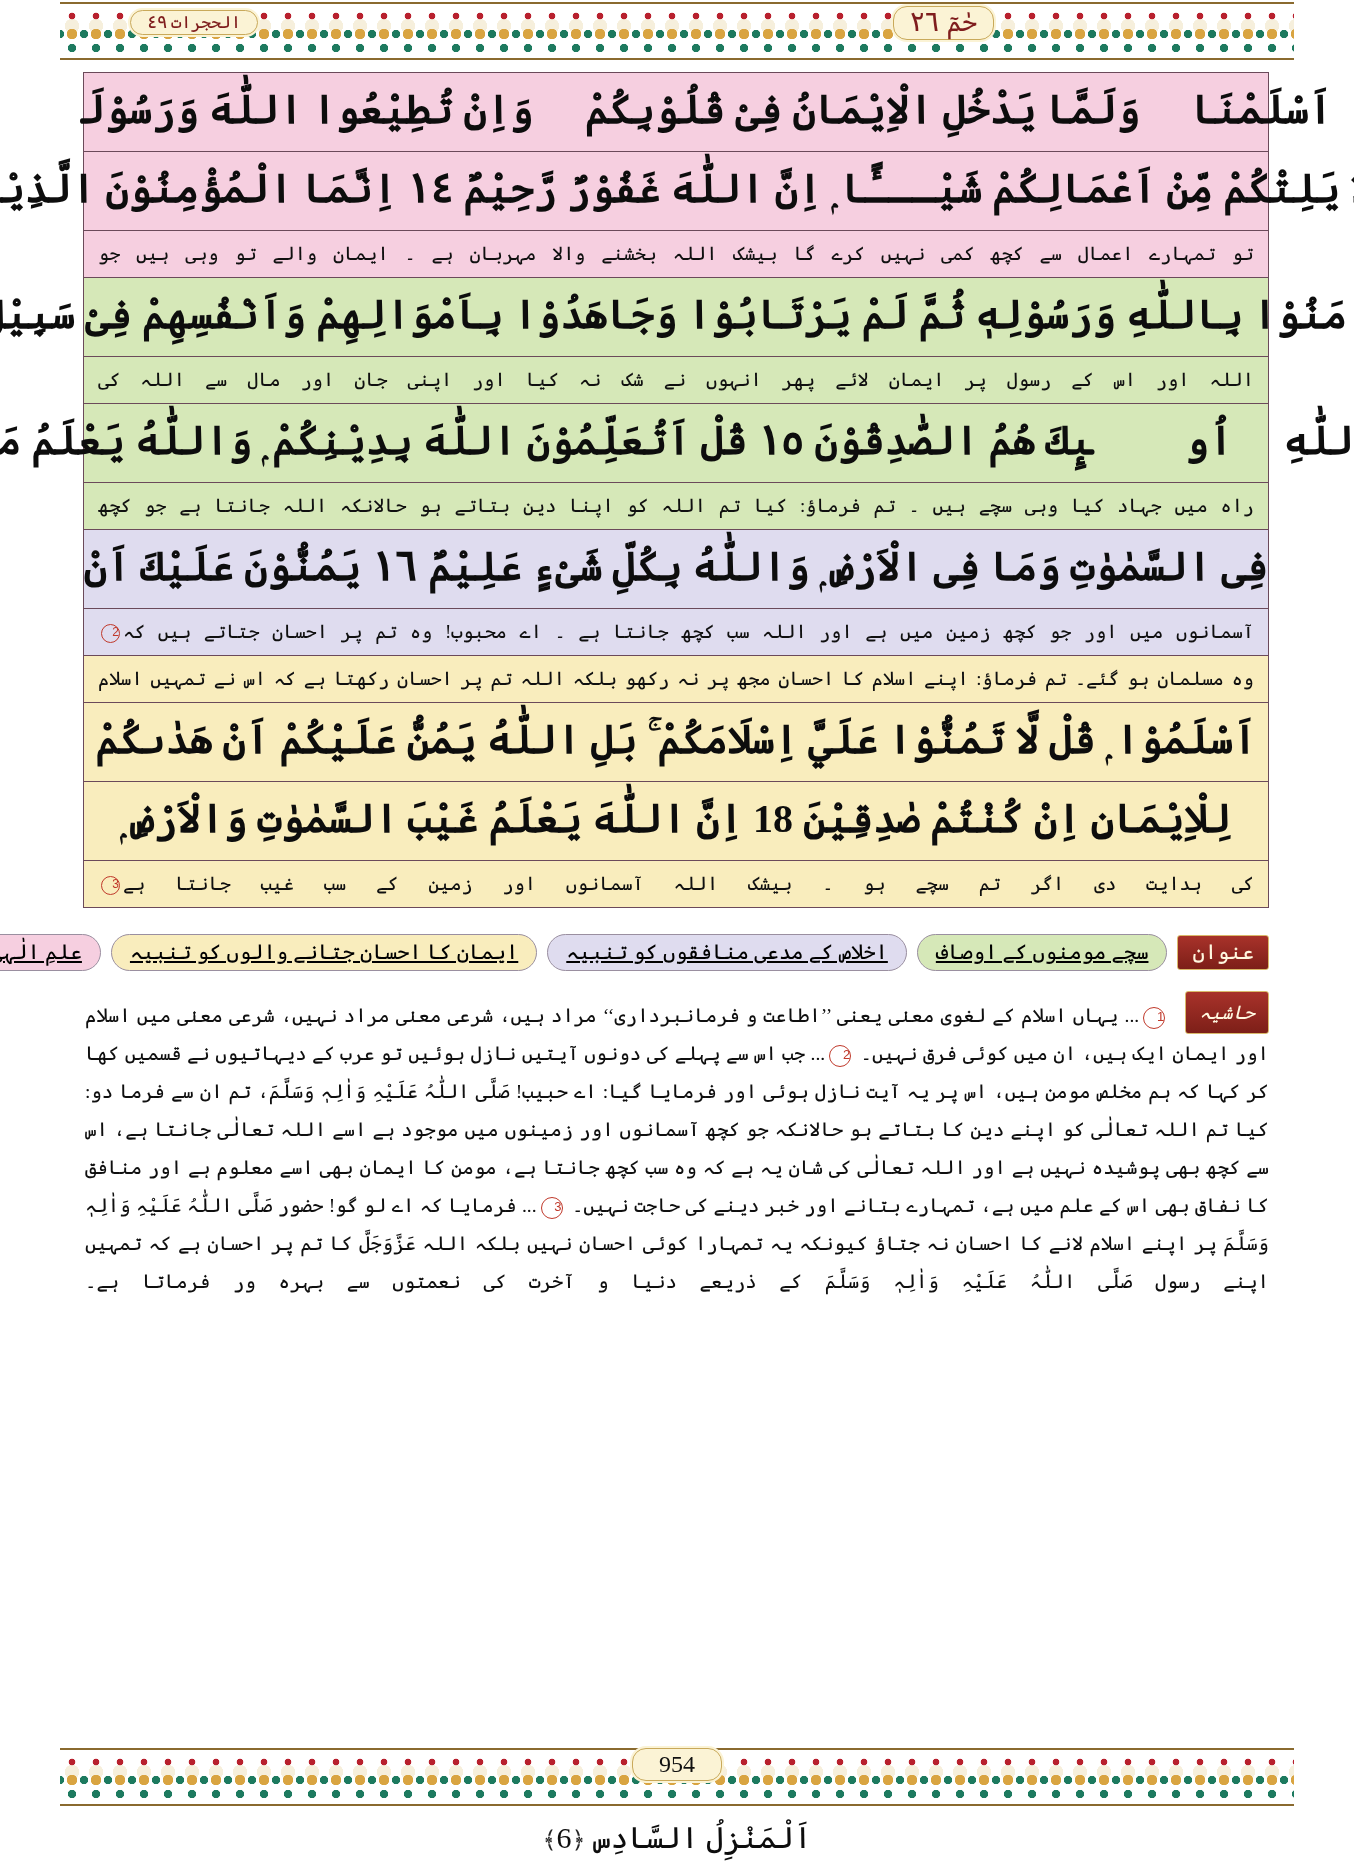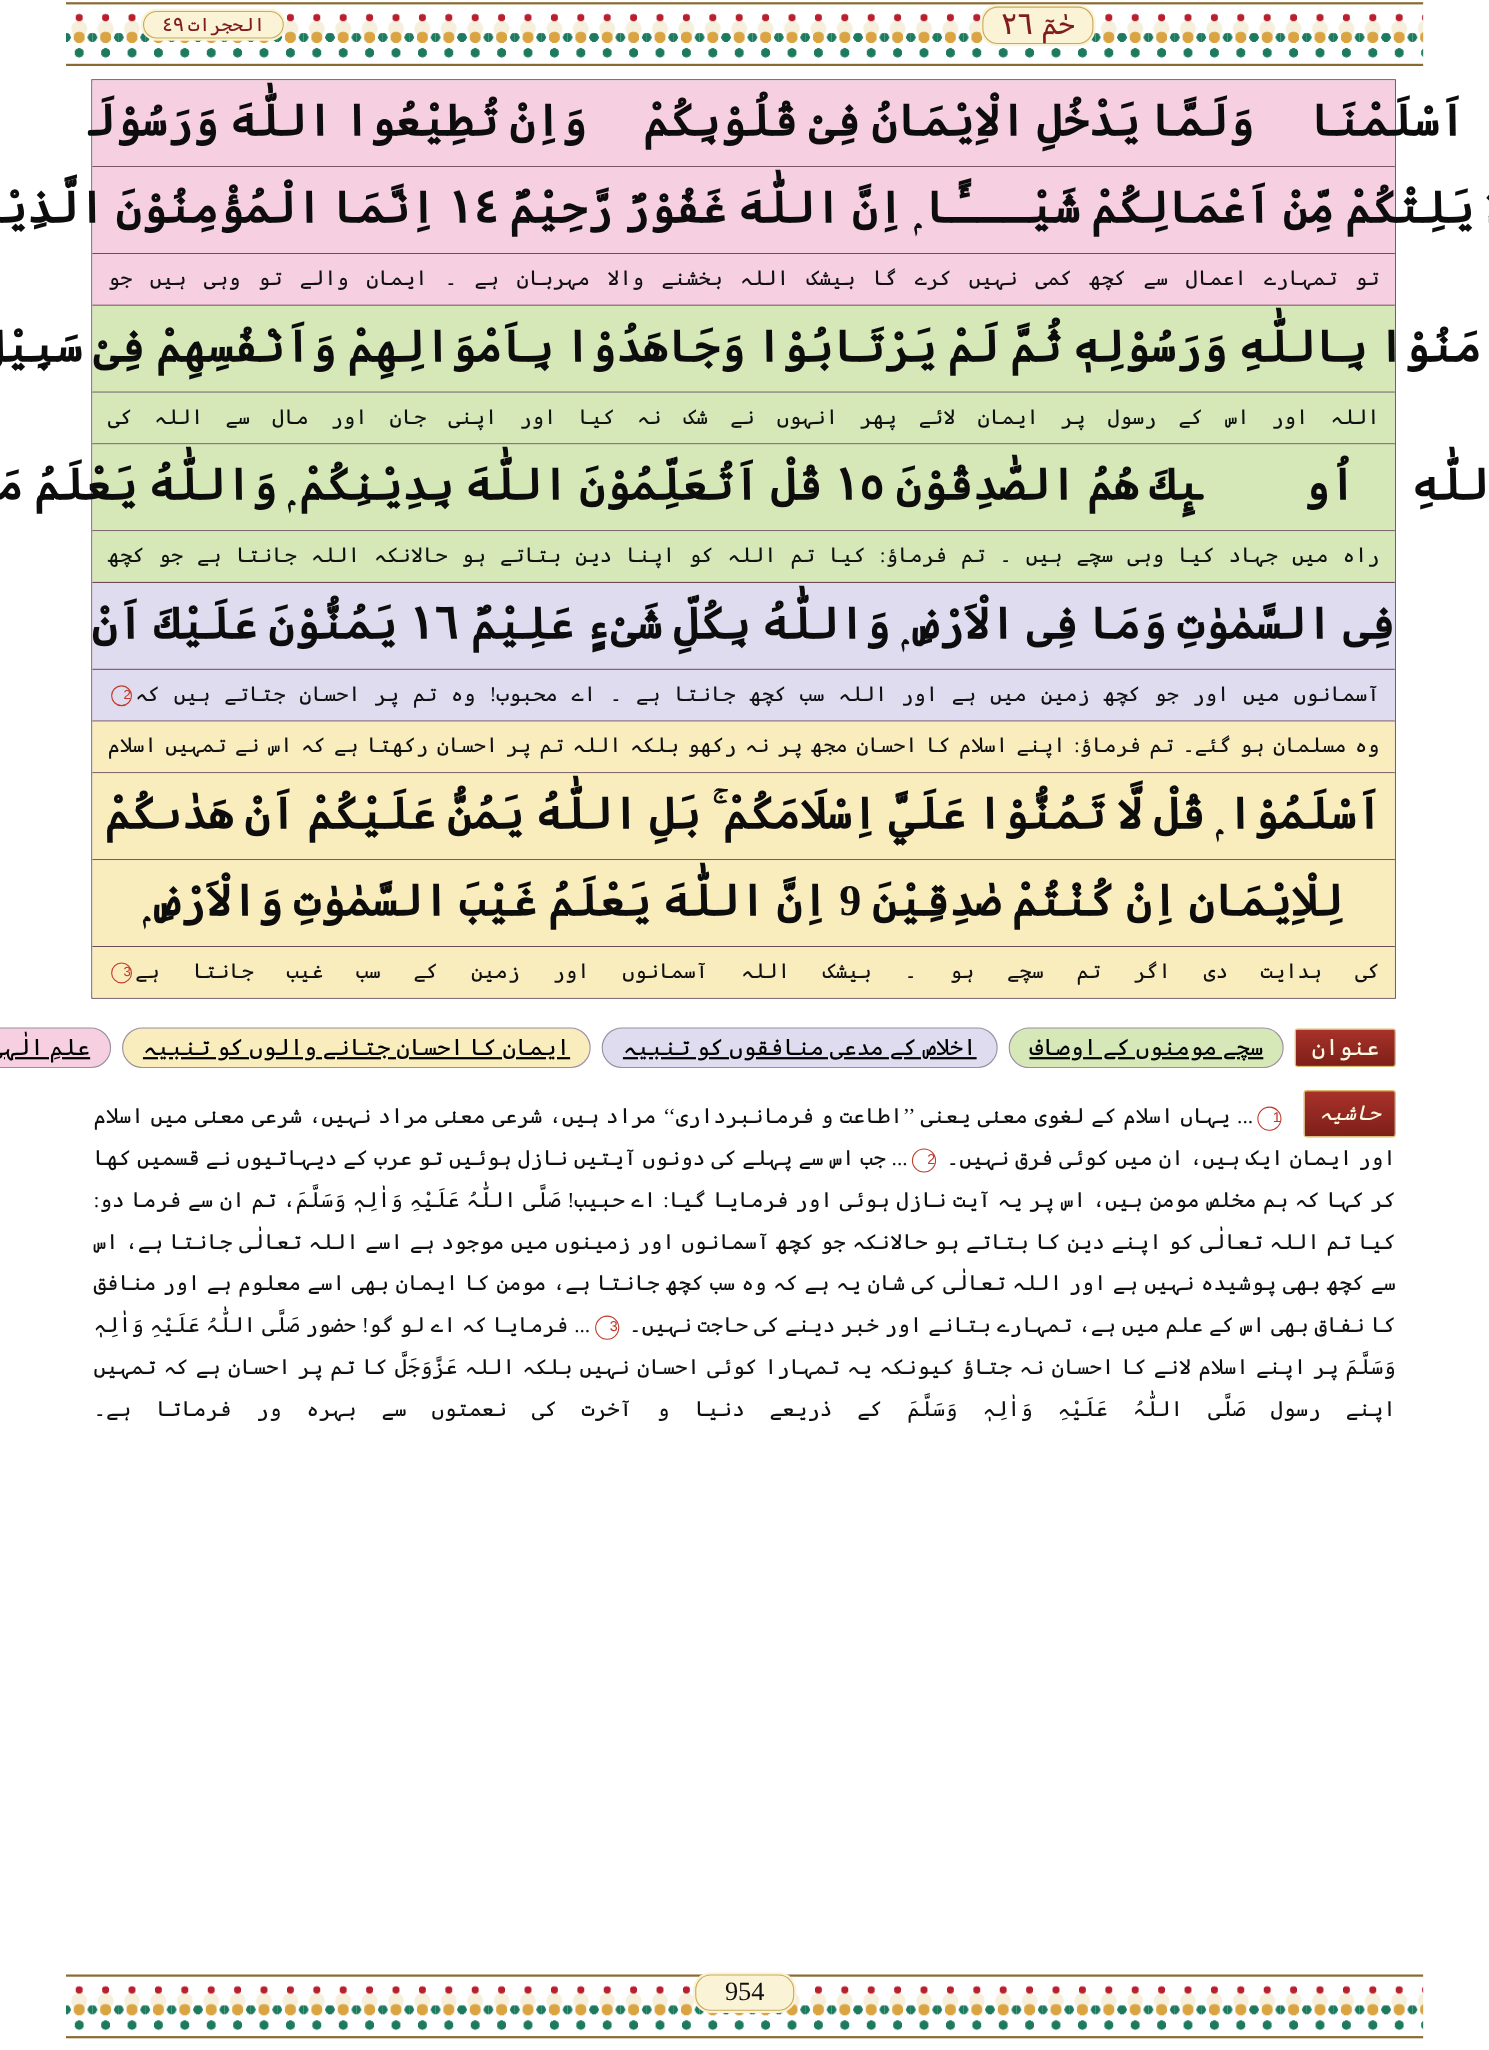--- a/index.html
+++ b/index.html
@@ -289,21 +289,21 @@
           <div class="urdu-line">وہ مسلمان ہو گئے۔ تم فرماؤ: اپنے اسلام کا احسان مجھ پر نہ رکھو بلکہ اللہ تم پر احسان رکھتا ہے کہ اس نے تمہیں اسلام</div>
         </div>
       </div>
       <div class="band arabic" style="background: rgb(249, 237, 189);">
         <div class="cell">
           <div class="arabic-line">اَسْلَمُوْا ۭ قُلْ لَّا تَمُنُّوْا عَلَيَّ اِسْلَامَكُمْ ۚ بَلِ اللّٰهُ يَمُنُّ عَلَيْكُمْ اَنْ هَدٰىكُمْ</div>
         </div>
       </div>
       <div class="band arabic" style="background: rgb(249, 237, 189);">
         <div class="cell">
-          <div class="arabic-line">لِلْاِيْمَانِ اِنْ كُنْتُمْ صٰدِقِيْنَ 9 اِنَّ اللّٰهَ يَعْلَمُ غَيْبَ السَّمٰوٰتِ وَالْاَرْضِ ۭ</div>
+          <div class="arabic-line">لِلْاِيْمَانِ اِنْ كُنْتُمْ صٰدِقِيْنَ 18 اِنَّ اللّٰهَ يَعْلَمُ غَيْبَ السَّمٰوٰتِ وَالْاَرْضِ ۭ</div>
         </div>
       </div>
       <div class="band urdu" style="background: rgb(249, 237, 189);">
         <div class="cell">
           <div class="urdu-line">کی ہدایت دی اگر تم سچے ہو ۔ بیشک اللہ آسمانوں اور زمین کے سب غیب جانتا ہے<span class="fn-ref">3</span></div>
         </div>
       </div>
     </div>
 
   <div class="topics" id="topics-row">
@@ -318,15 +318,19 @@
     <span class="hashia-tag">حاشیہ</span>
   <span class="fn-num">1</span><span class="fn-body">... یہاں اسلام کے لغوی معنٰی یعنی ’’اطاعت و فرمانبرداری‘‘ مراد ہیں، شرعی معنٰی مراد نہیں، شرعی معنٰی میں اسلام اور ایمان ایک ہیں، ان میں کوئی فرق نہیں۔ </span><span class="fn-num">2</span><span class="fn-body">... جب اس سے پہلے کی دونوں آیتیں نازل ہوئیں تو عرب کے دیہاتیوں نے قسمیں کھا کر کہا کہ ہم مخلص مومن ہیں، اس پر یہ آیت نازل ہوئی اور فرمایا گیا: اے حبیب! صَلَّی اللّٰہُ عَلَیْہِ وَاٰلِہٖ وَسَلَّمَ، تم ان سے فرما دو: کیا تم اللہ تعالٰی کو اپنے دین کا بتاتے ہو حالانکہ جو کچھ آسمانوں اور زمینوں میں موجود ہے اسے اللہ تعالٰی جانتا ہے، اس سے کچھ بھی پوشیدہ نہیں ہے اور اللہ تعالٰی کی شان یہ ہے کہ وہ سب کچھ جانتا ہے، مومن کا ایمان بھی اسے معلوم ہے اور منافق کا نفاق بھی اس کے علم میں ہے، تمہارے بتانے اور خبر دینے کی حاجت نہیں۔ </span><span class="fn-num">3</span><span class="fn-body">... فرمایا کہ اے لو گو! حضور صَلَّی اللّٰہُ عَلَیْہِ وَاٰلِہٖ وَسَلَّمَ پر اپنے اسلام لانے کا احسان نہ جتاؤ کیونکہ یہ تمہارا کوئی احسان نہیں بلکہ اللہ عَزَّوَجَلَّ کا تم پر احسان ہے کہ تمہیں اپنے رسول صَلَّی اللّٰہُ عَلَیْہِ وَاٰلِہٖ وَسَلَّمَ کے ذریعے دنیا و آخرت کی نعمتوں سے بہرہ ور فرماتا ہے۔ </span></div>
 
   <div class="footer-wrap">
     <div class="ornament">
       <div class="orn-rule top"></div>
       <div class="orn-lace"></div>
       <div class="orn-rule bot"></div>
       <div class="page-num-cartouche">954</div>
     </div>
+    <div class="manzil">
+      <span>اَلْمَنْزِلُ السَّادِس</span>
+      <span class="brace">﴿</span><span>6</span><span class="brace">﴾</span>
+    </div>
   </div>
 
 </div>
 
 </body></html>

